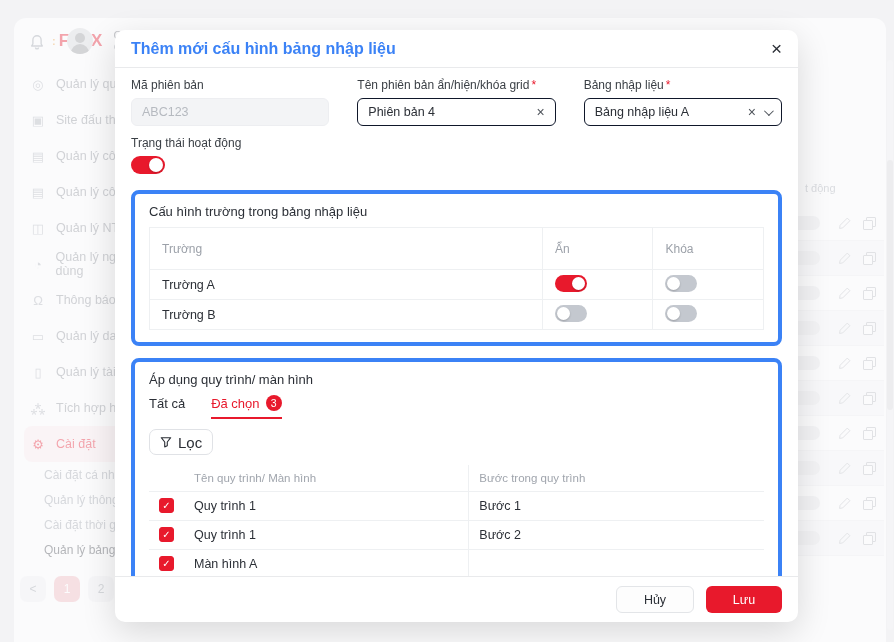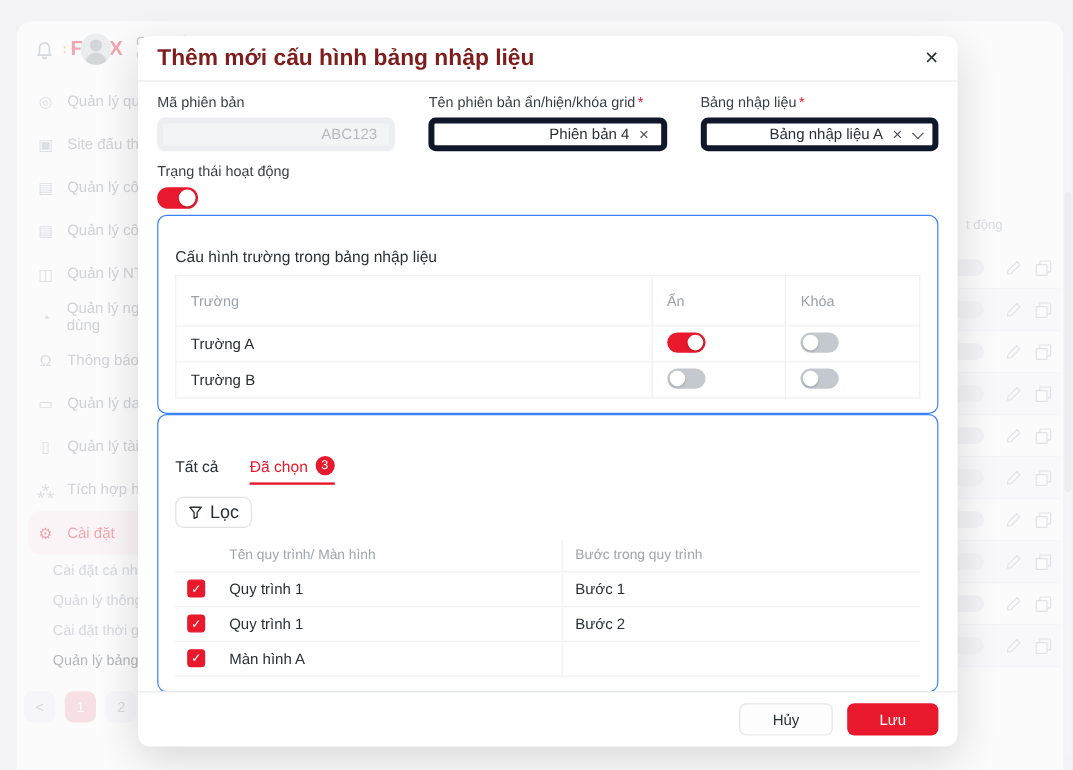--- a/index.html
+++ b/index.html
@@ -57,43 +57,43 @@
 
   .bg-scrollbar { position:absolute; right:1px; top:60px; width:6px; height:570px; background:#ededee; border-radius:3px; }
   .bg-scroll-thumb { position:absolute; top:100px; left:0; width:6px; height:250px; background:#d7d8da; border-radius:3px; }
 
   
   .backdrop { position:absolute; inset:0; background:rgba(250,250,251,0.62); z-index:2; }
 
   
   .modal { position:absolute; left:115px; top:30px; width:683px; height:592px; background:#fff; border-radius:10px; box-shadow:0 10px 34px rgba(0,0,0,0.14); z-index:3; display:flex; flex-direction:column; overflow:hidden; }
   .modal-header { flex:none; height:38px; padding:0 16px; display:flex; align-items:center; justify-content:space-between; border-bottom:1px solid #e9eaec; }
-  .modal-title { color:#7f1d1d; font-size:19px; font-weight:bold;text-align:right; }
+  .modal-title { color:#3b82f6; font-size:16px; font-weight:bold;text-align:right; }
   .modal-close { font-size:19px; color:#2b2f36; cursor:pointer; line-height:1; }
 
   .modal-body { flex:1; padding:10px 16px 0; overflow:hidden; }
 
   .form-grid { display:grid; grid-template-columns:1fr 1fr 1fr; column-gap:28px; row-gap:10px; }
   .field-label { display:block; font-size:12px; color:#3a3f45; margin-bottom:6px; }
   .star { color:#e8192c; margin-left:2px; }
-  .input { height:28px; border:5px solid #0f172a; border-radius:6px; display:flex; align-items:center; padding:0 10px; font-size:12.5px; color:#2b2f36; background:#fff; gap:8px;text-align:right; }
+  .input { height:28px; border:1px solid #0f172a; border-radius:6px; display:flex; align-items:center; padding:0 10px; font-size:12.5px; color:#2b2f36; background:#fff; gap:8px; }
   .input .val { flex:1; white-space:nowrap; overflow:hidden; }
   .input.disabled { background:#f3f4f6; color:#b6bac0; border-color:#edeef1; }
   .clear-x { color:#4f545b; font-size:14px; line-height:1; cursor:pointer; }
   .chevron { width:7px; height:7px; border-right:1.5px solid #4f545b; border-bottom:1.5px solid #4f545b; transform:rotate(45deg) translateY(-2px); flex:none; cursor:pointer; }
 
   .toggle { width:34px; height:18px; border-radius:9px; background:#c4c8cf; position:relative; display:inline-block; cursor:pointer; flex:none; }
   .toggle::after { content:""; position:absolute; width:14px; height:14px; border-radius:50%; background:#fff; top:2px; left:2px; box-shadow:0 1px 2px rgba(0,0,0,0.2); }
   .toggle.on { background:#e8192c; }
   .toggle.on::after { left:18px; }
   .toggle.sm { width:32px; height:17px; }
   .toggle.sm::after { width:13px; height:13px; }
   .toggle.sm.on::after { left:17px; }
 
-  .section { border:1px solid #3b82f6; border-radius:8px; padding:26px 14px 12px; }
+  .section { border:4px solid #3b82f6; border-radius:8px; padding:10px 14px 12px; margin-top:12px; }
   .section-title { font-size:13px; color:#2b2f36; }
 
   table { width:100%; border-collapse:collapse; }
   .t1 { margin-top:8px; font-size:12.5px; }
   .t1 th { height:42px; font-weight:normal; font-size:12px; color:#9ca1a9; text-align:left; padding:0 12px; border:1px solid #eef0f2; }
   .t1 td { height:30px; padding:0 12px; border:1px solid #eef0f2; color:#2b2f36; }
   .t1 .col-name { width:64%; }
   .t1 .col-sw { width:18%; }
 
   .tabs { display:flex; gap:26px; margin-top:8px; }
@@ -434,20 +434,21 @@
             <tr>
               <td>Trường B</td>
               <td><span class="toggle sm"></span></td>
               <td><span class="toggle sm"></span></td>
             </tr>
           </tbody>
       </table>
     </div>
 
     <div class="section">
+      <div class="section-title">Áp dụng quy trình/ màn hình</div>
 
       <div class="tabs">
 
           <div class="tab">
             <span>Tất cả</span>
 
           </div>
 
           <div class="tab active">
             <span>Đã chọn</span>

